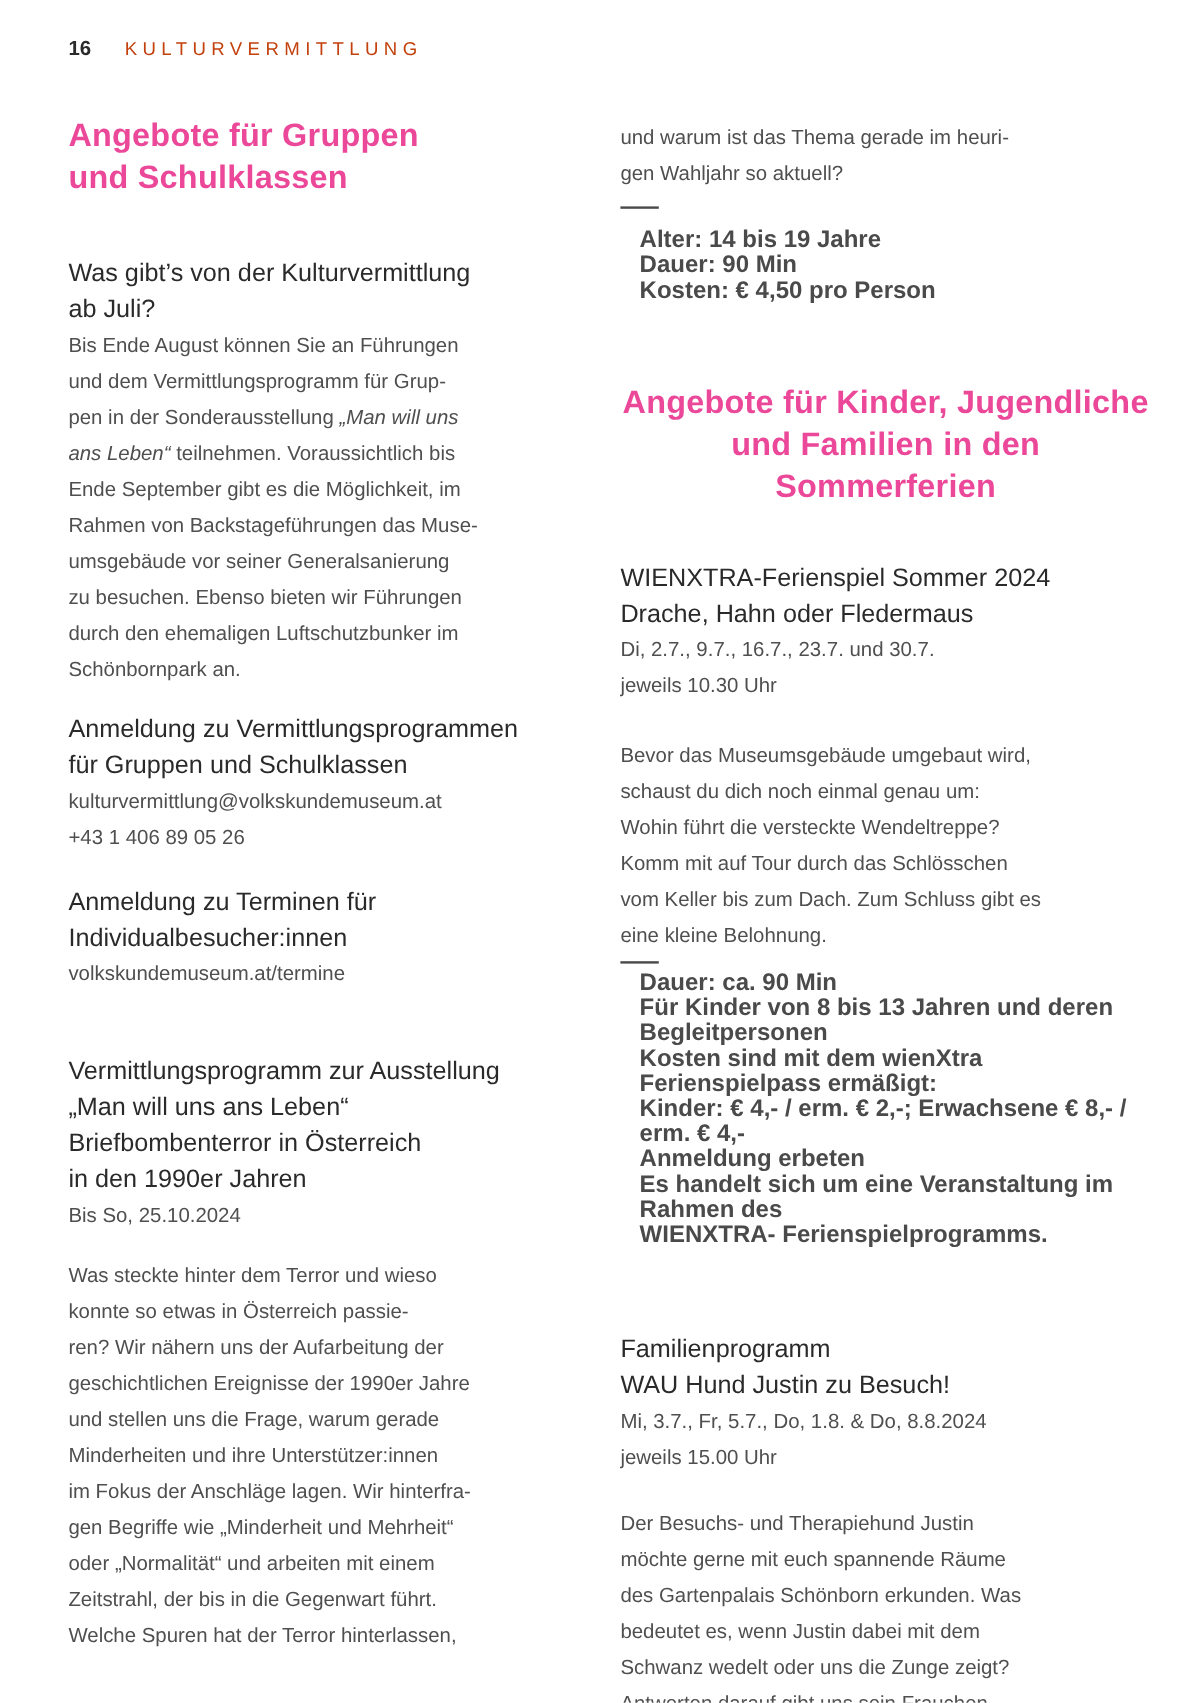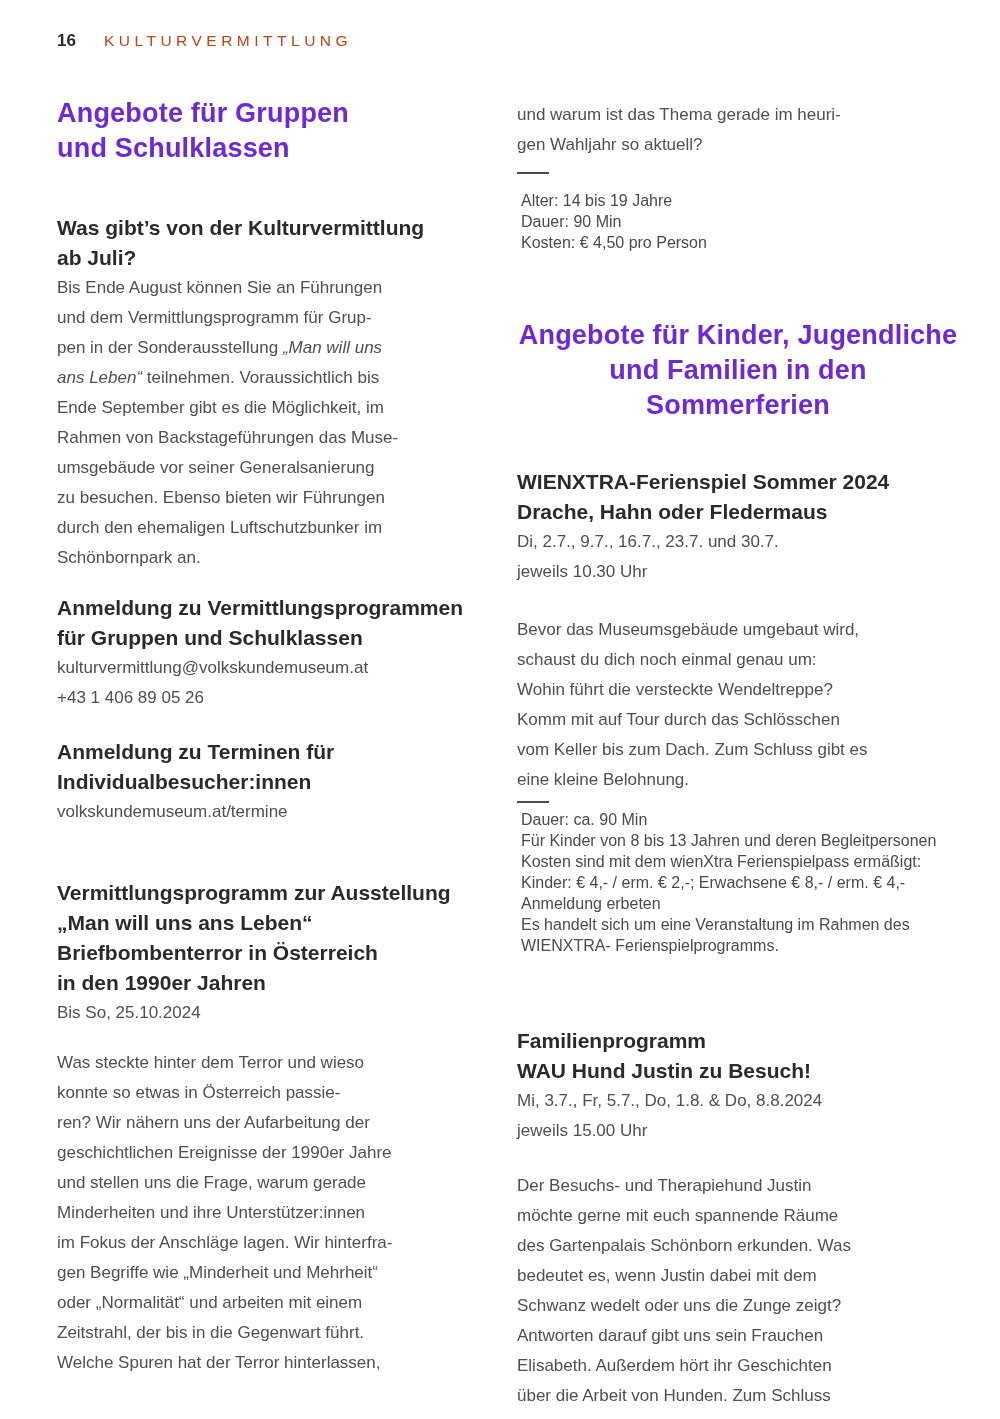--- a/index.html
+++ b/index.html
@@ -32,47 +32,47 @@
     color: #c2410c;
   }
   .col { position: absolute; top: 0; }
   .col-left  { left: 57px;  width: 438px; }
   .col-right { left: 517px; width: 442px; }
 
   .h1 {
     font-size: 27px;
     line-height: 35px;
     font-weight: 700;
-    color: #6d28d9;
+    color: #ec4899;
     margin: 0;
     white-space: pre-line;
     letter-spacing: 0.2px;
   }
   .subhead {
     font-size: 21px;
     line-height: 30px;
-    font-weight: 700;
+    font-weight: 400;
     color: #2a2a2a;
     margin: 0;
     white-space: pre-line;
   }
   .body {
     font-size: 17px;
     line-height: 30px;
     font-weight: 400;
     color: #4f4f4f;
     margin: 0;
     white-space: pre-line;
   }
   .small {
-    font-size: 16px;
+    font-size: 20px;
     line-height: 21px;
-    font-weight: 400;
+    font-weight: 700;
     color: #4a4a4a;
-    margin: 4px;
+    margin: 16px;
     white-space: pre-line;
   }
   .rule {
     width: 32px;
     height: 0;
     border: 0;
     border-top: 2px solid #4a4a4a;
     margin: 0;
   }
   em { font-style: italic; }

